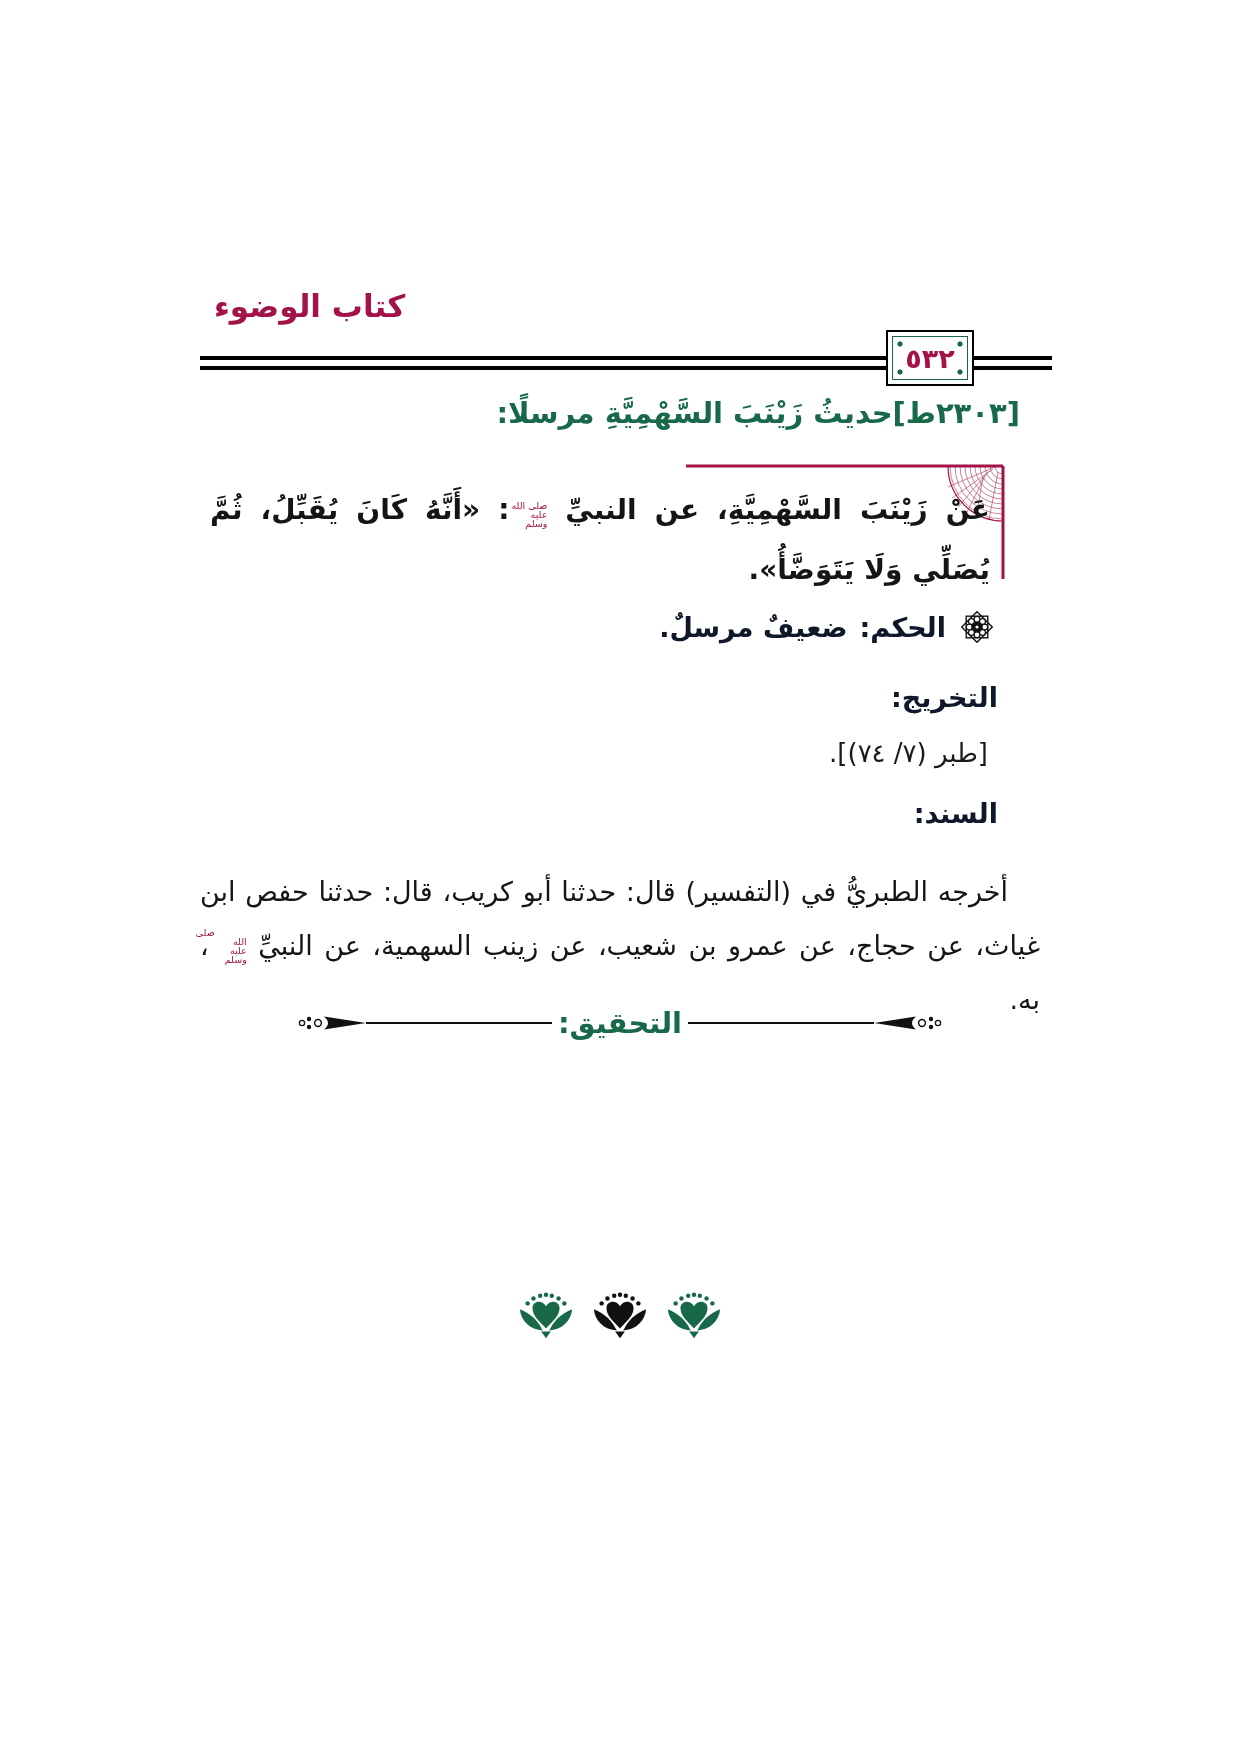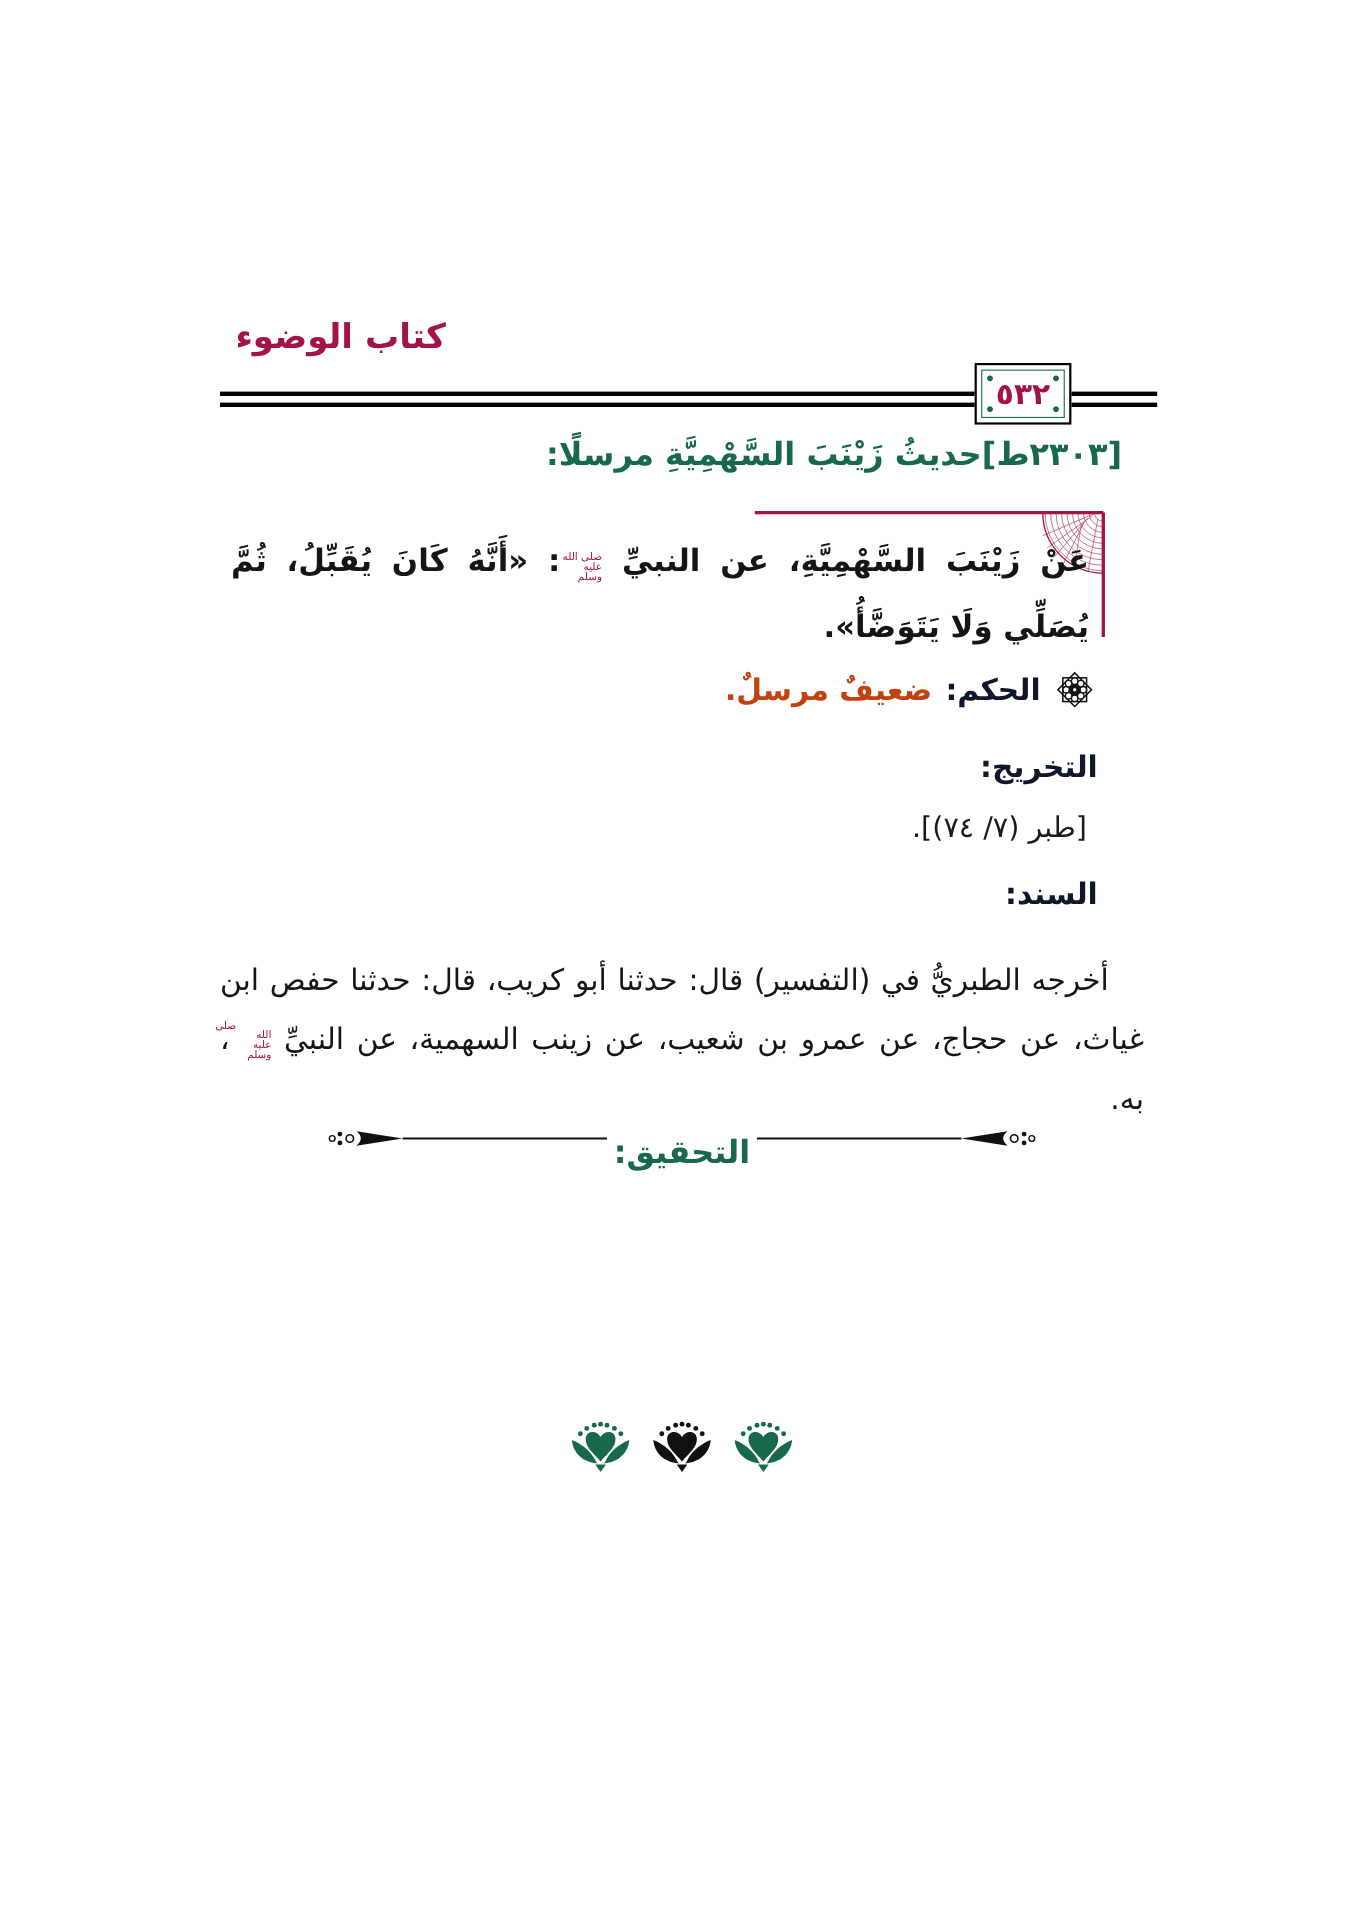--- a/index.html
+++ b/index.html
@@ -54,37 +54,37 @@
     display:inline-block;width:38px;font-size:9.5px;line-height:9px;
     color:#a31349;text-align:right;vertical-align:-8px;font-weight:normal;
   }
 
   
   .hukm-row{
     position:absolute;top:322px;right:44px;display:flex;align-items:center;gap:12px;
     font-size:27px;font-weight:bold;
   }
   .green-label{color:#0f172a;font-weight:bold;}
-  .hukm-value{color:#c2410c;}
+  .hukm-value{color:#0f172a;}
 
   .takhrij-label{position:absolute;top:396px;right:42px;font-size:27px;}
   .citation{position:absolute;top:452px;right:52px;font-size:26px;color:#1a1a1a;}
   .sanad-label{position:absolute;top:512px;right:42px;font-size:27px;}
 
   .sanad-para{
     position:absolute;top:552px;right:0;left:0;
     font-size:27px;line-height:54px;text-align:justify;text-indent:32px;
   }
 
   
   .tahqiq-divider{
     position:absolute;top:720px;left:0;right:0;
     display:flex;align-items:center;justify-content:center;gap:4px;
   }
-  .tahqiq-divider .label{color:#17694a;font-weight:bold;font-size:29px;padding:0 2px;margin-top:24px;}
+  .tahqiq-divider .label{color:#17694a;font-weight:bold;font-size:29px;padding:0 2px;}
   .flourish{width:255px;height:30px;}
   .flourish.mirror{transform:scaleX(-1);}
 
   .tahqiq-para{
     position:absolute;top:786px;right:0;left:0;
     font-size:27px;line-height:54px;text-align:justify;text-indent:32px;
   }
   .lead-bold{font-weight:bold;}
 
   

